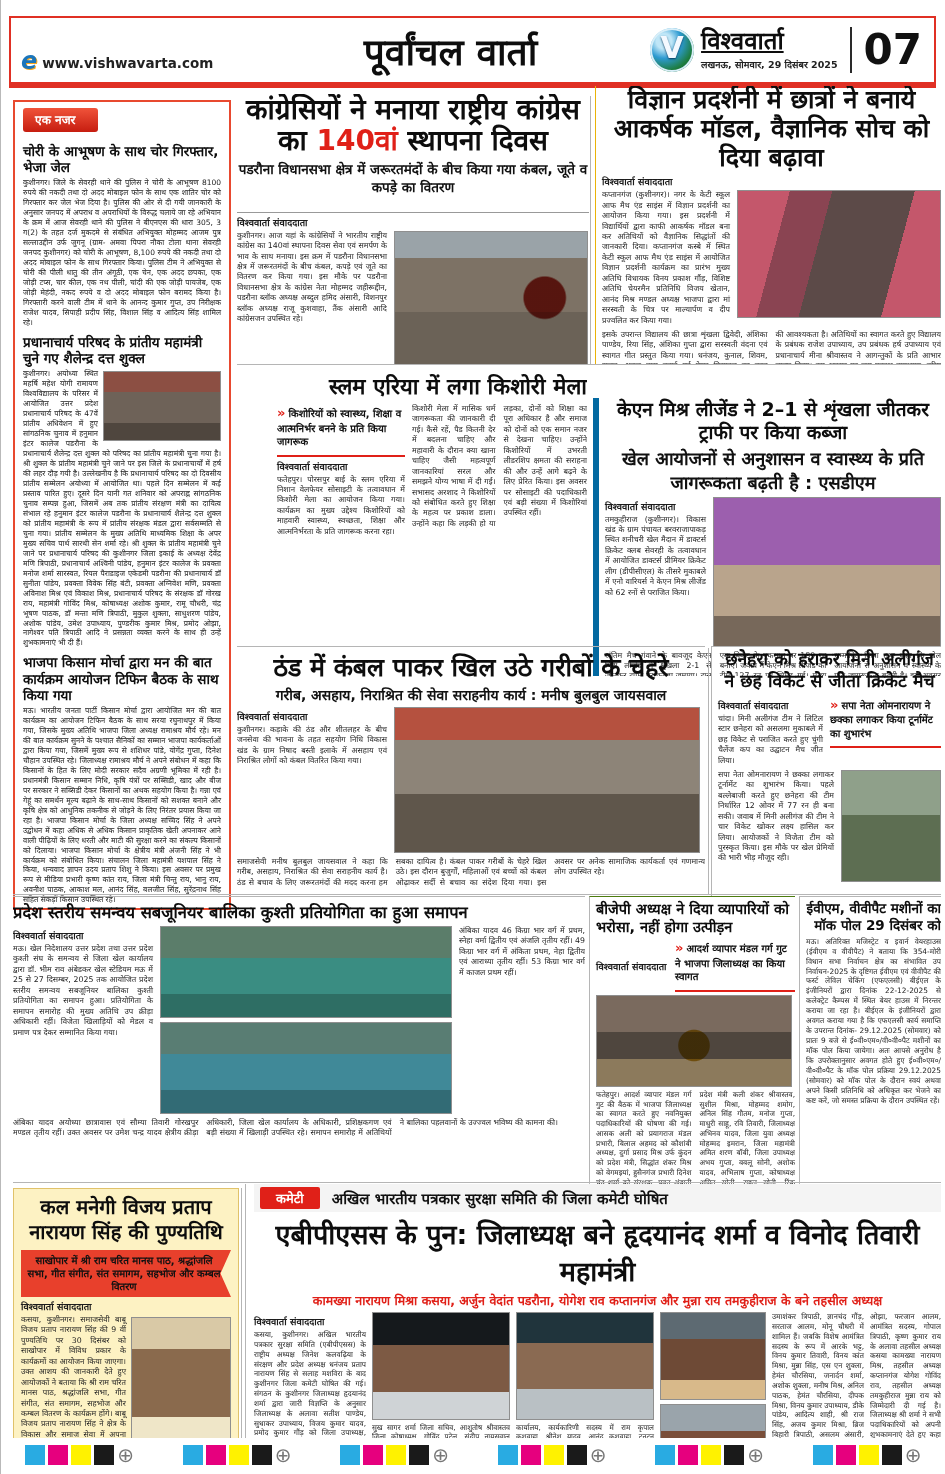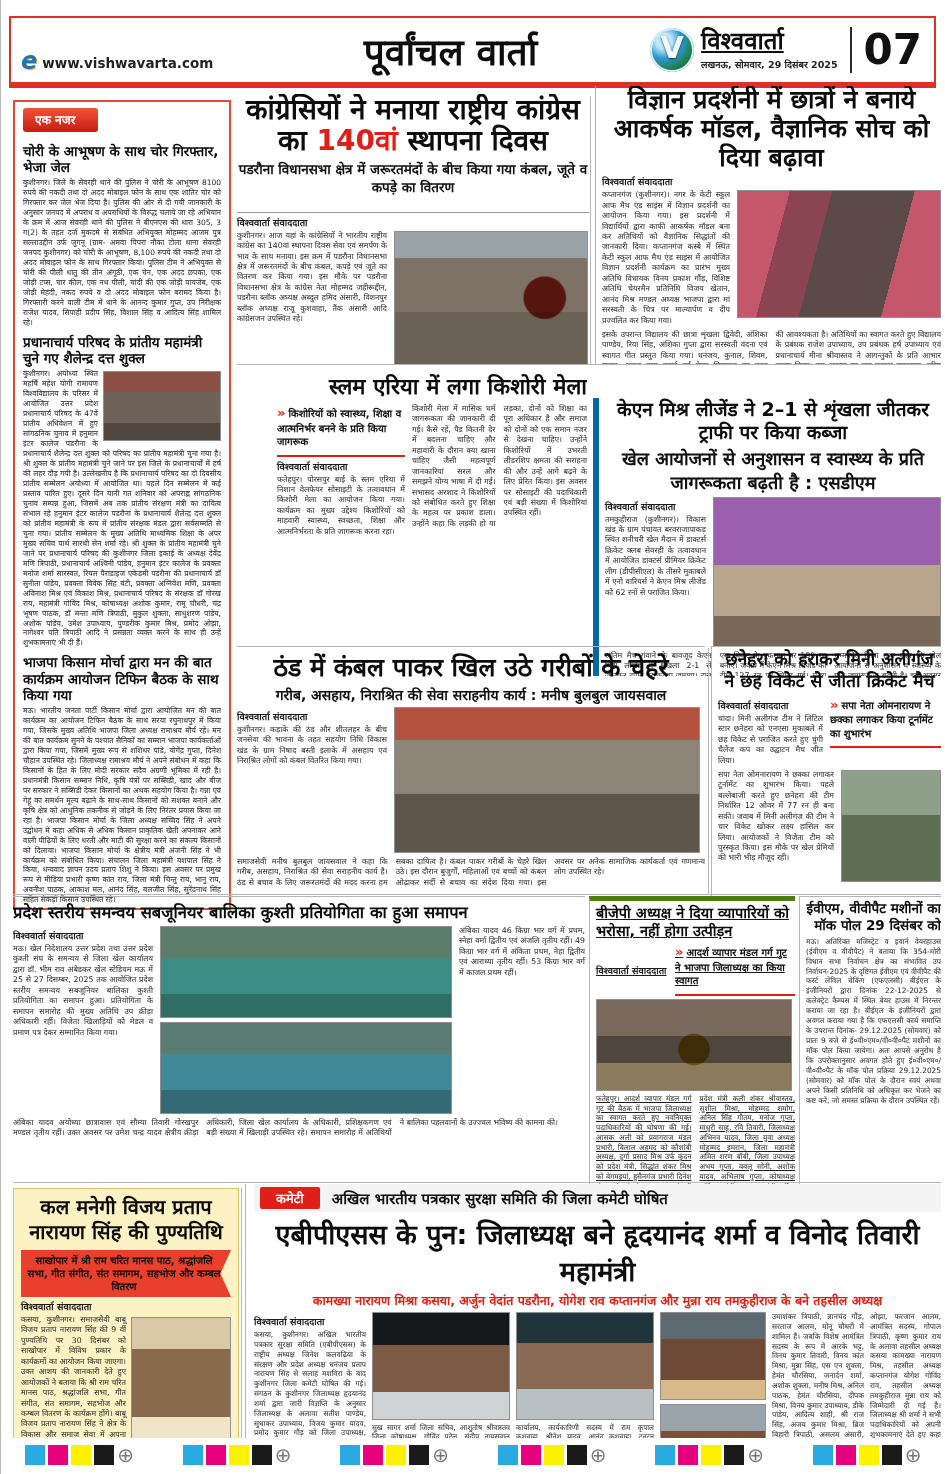--- a/index.html
+++ b/index.html
@@ -77,22 +77,22 @@
   .kn h1{font-size:19px;font-weight:800;text-align:center;line-height:1.2;}
   .kn .subhead{font-size:18px;margin:2px 0;}
   .thand{left:236px;top:646px;width:468px;height:250px;border-top:1px solid #b5b5b5;padding-top:2px;}
   .thand h1{font-size:25px;font-weight:800;text-align:center;}
   .thand .subhead{font-size:14px;margin:2px 0;}
   .aliganj{left:710px;top:646px;width:230px;height:250px;border-top:1px solid #b5b5b5;
            border-left:1px solid #b5b5b5;padding:2px 0 0 6px;}
   .aliganj h1{font-size:17.5px;font-weight:800;text-align:center;line-height:1.25;}
   .kushti{left:12px;top:896px;width:572px;height:288px;border-top:1px solid #b5b5b5;padding-top:3px;}
   .kushti h1{font-size:16.5px;font-weight:800;}
-  .bjp{left:588px;top:896px;width:206px;height:288px;border-top:5px solid #4d7c0f;
-       border-left:1px solid #b5b5b5;padding:3px 0 0 6px;text-decoration:underline;}
+  .bjp{left:588px;top:896px;width:206px;height:288px;border-top:1px solid #4d7c0f;
+       border-left:1px solid #b5b5b5;padding:3px 0 0 6px;}
   .bjp h1{font-size:14.5px;font-weight:800;line-height:1.25;}
   .evm{left:798px;top:896px;width:142px;height:288px;border-top:1px solid #b5b5b5;
        border-left:1px solid #b5b5b5;padding:3px 0 0 6px;}
   .evm h1{font-size:13.5px;font-weight:800;line-height:1.25;text-align:right;}
   .puny{left:12px;top:1188px;width:226px;height:272px;background:#fdf2c3;border:1px solid #e0c26a;
         padding:6px 7px;}
   .puny h1{font-size:20px;font-weight:800;text-align:center;line-height:1.25;}
   .red-banner{background:#e8402c;color:#111;font-weight:bold;font-size:10px;text-align:center;
         padding:4px 10px 4px 6px;margin:5px 0 3px 0;line-height:1.3;
         clip-path:polygon(0 0,100% 0,95% 50%,100% 100%,0 100%);}
@@ -211,21 +211,21 @@
       <div class="photo ph-thand" style="width:306px;height:146px;"></div>
     </div>
     <div class="body cols-3" style="margin-top:4px;">समाजसेवी मनीष बुलबुल जायसवाल ने कहा कि गरीब, असहाय, निराश्रित की सेवा सराहनीय कार्य है। ठंड से बचाव के लिए जरूरतमंदों की मदद करना हम सबका दायित्व है। कंबल पाकर गरीबों के चेहरे खिल उठे। इस दौरान बुजुर्गों, महिलाओं एवं बच्चों को कंबल ओढ़ाकर सर्दी से बचाव का संदेश दिया गया। इस अवसर पर अनेक सामाजिक कार्यकर्ता एवं गणमान्य लोग उपस्थित रहे।</div>
   </section>
 
   <section class="aliganj">
     <h1>छनेहरा को हराकर मिनी अलीगंज ने छह विकेट से जीता क्रिकेट मैच</h1>
     <div class="flexrow" style="margin-top:3px;">
       <div style="width:105px;">
         <div class="byline">विश्ववार्ता संवाददाता</div>
-        <div class="body">चांदा। मिनी अलीगंज टीम ने लिटिल स्टार छनेहरा को एनएसा मुकाबले में छह विकेट से पराजित करते हुए चुंगी चैलेंज कप का उद्घाटन मैच जीत लिया।</div>
+        <div class="body">चांदा। मिनी अलीगंज टीम ने लिटिल स्टार छनेहरा को असलमा मुकाबले में छह विकेट से पराजित करते हुए चुंगी चैलेंज कप का उद्घाटन मैच जीत लिया।</div>
       </div>
       <div class="bullet" style="flex:1;"><span class="mark">»</span><span>सपा नेता ओमनारायण ने छक्का लगाकर किया टूर्नामेंट का शुभारंभ</span></div>
     </div>
     <div class="flexrow" style="margin-top:4px;">
       <div class="body" style="flex:1;">सपा नेता ओमनारायण ने छक्का लगाकर टूर्नामेंट का शुभारंभ किया। पहले बल्लेबाजी करते हुए छनेहरा की टीम निर्धारित 12 ओवर में 77 रन ही बना सकी। जवाब में मिनी अलीगंज की टीम ने चार विकेट खोकर लक्ष्य हासिल कर लिया। आयोजकों ने विजेता टीम को पुरस्कृत किया। इस मौके पर खेल प्रेमियों की भारी भीड़ मौजूद रही।</div>
       <div class="photo ph-field" style="width:100px;height:112px;"></div>
     </div>
   </section>
 
   <section class="kushti">

